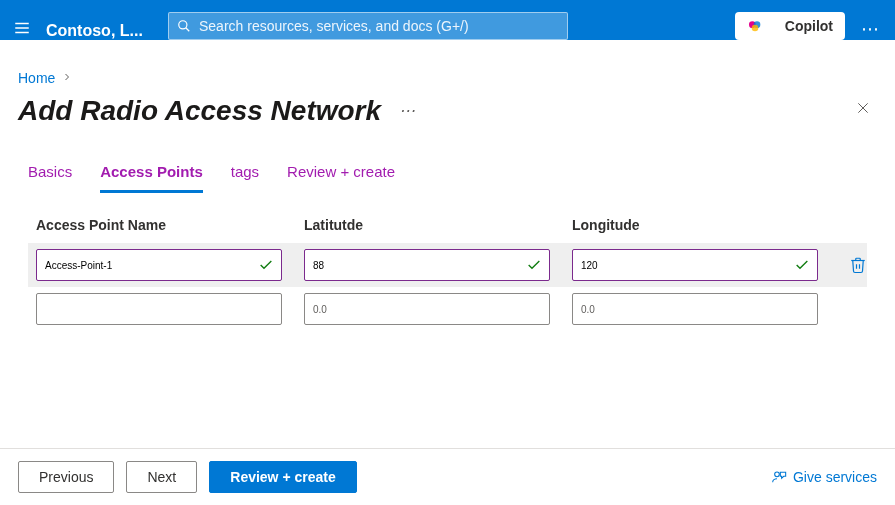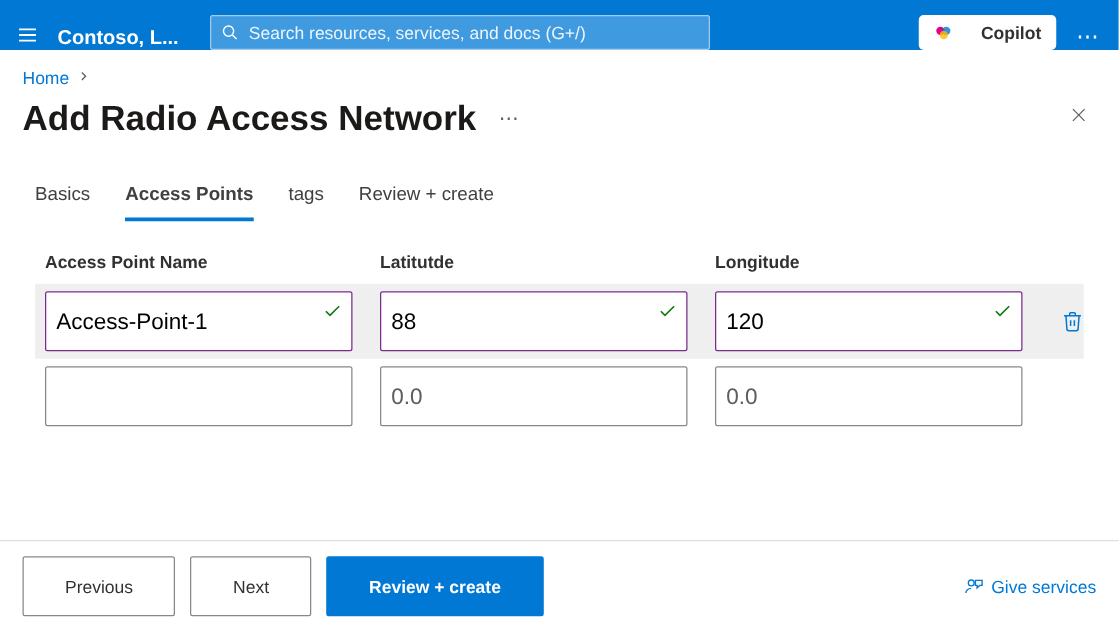--- a/index.html
+++ b/index.html
@@ -11,52 +11,52 @@
   .tenant { font-size: 16px; font-weight: 600; min-width: 110px; max-width: 110px; overflow:hidden; white-space:nowrap; text-overflow:ellipsis;}
   .searchbox { flex: 0 0 400px; height: 28px; background: rgba(255,255,255,0.25); border:1px solid rgba(255,255,255,0.5); border-radius:2px; display:flex; align-items:center; gap:8px; padding:0 8px; color:#ffffff; }
   .searchbox input { flex:1; background:transparent; border:none; outline:none; color:#e5e5e5; font-size:14px; }
   .searchbox input::placeholder { color: rgba(255,255,255,0.9); }
   .topbar .spacer { flex:1; }
   .copilot-btn { height:28px; background:#ffffff; color:#323130; border:none; border-radius:4px; padding:0 12px; display:flex; align-items:center; gap:22px; font-size:14px; font-weight:600; cursor:pointer;}
   .copilot-logo { width:16px; height:16px; }
   .top-more { width:28px; display:flex; align-items:center; justify-content:center; cursor:pointer; color:#ffffff; font-size:18px; letter-spacing:2px;}
 
   
-  .breadcrumb { padding: 14px 18px 6px 18px; display:flex; align-items:center; gap:6px; font-size:14px; }
+  .breadcrumb { padding: 14px 18px 6px 18px; display:flex; align-items:center; gap:6px; font-size:14px;margin-top:16px; }
   .breadcrumb a { color:#0078d4; text-decoration:none; cursor:pointer;}
   .bc-chevron { color:#605e5c; }
 
   
-  .title-row { display:flex; align-items:center; padding:2px 18px 12px 18px; }
+  .title-row { display:flex; align-items:center; padding:2px 18px 12px 18px;font-style:italic; }
   .page-title { font-size:28px; font-weight:600; color:#1b1a19; }
   .title-more { margin-left:18px; color:#605e5c; font-size:16px; letter-spacing:2px; cursor:pointer;}
   .title-row .spacer { flex:1; }
   .close-x { font-size:18px; color:#605e5c; cursor:pointer; padding:6px; }
 
   
   .tabs { display:flex; gap:28px; padding: 24px 28px 0 28px; border-bottom:none; font-size:15px; }
-  .tab { padding-bottom:10px; cursor:pointer; color:#404040; }
+  .tab { padding-bottom:10px; cursor:pointer; color:#a21caf; }
   .tab.active { font-weight:600; border-bottom:3px solid #0078d4; }
 
   
   .grid-wrap { padding: 24px 28px 0 28px; }
   .grid-head, .grid-row { display:grid; grid-template-columns: 260px 260px 260px 36px; gap:8px; align-items:center; }
   .grid-head { padding:0 0 10px 8px; font-weight:600; font-size:14px;}
   .grid-row { padding:6px 0 6px 8px; }
   .grid-row.highlight { background:#efefef; }
   .cell-wrap { position:relative; width:246px; }
-  .cell-wrap input { height:48px; width:100%; border:1px solid #8a8886; border-radius:2px; padding:0 28px 0 8px; font-size:18px; outline:none;}
+  .cell-wrap input { height:32px; width:100%; border:1px solid #8a8886; border-radius:2px; padding:0 28px 0 8px; font-size:10px; outline:none;}
   .highlight .cell-wrap input { border:1px solid #7b2a8d; }
   .valid-icon { position:absolute; right:6px; top:6px; width:20px; height:20px; color:#107c10; display:flex; align-items:center; justify-content:center;}
   .trash { color:#0078d4; cursor:pointer; display:flex; align-items:center; justify-content:center;}
   .light-placeholder input { color:#605e5c; }
 
   
   .footer { position:absolute; bottom:0; left:0; right:0; border-top:1px solid #e1dfdd; padding:12px 18px; display:flex; align-items:center; gap:12px; background:#ffffff;}
-  .btn { height:48px; padding:0 33px; font-size:14px; border-radius:2px; cursor:pointer; display:flex; align-items:center; justify-content:center;}
+  .btn { height:32px; padding:0 20px; font-size:14px; border-radius:2px; cursor:pointer; display:flex; align-items:center; justify-content:center;}
   .btn.secondary { background:#ffffff; border:1px solid #8a8886; color:#323130; }
   .btn.primary { background:#0078d4; border:1px solid #0078d4; color:#ffffff; font-weight:600;}
   .footer .spacer { flex:1; }
   .feedback { color:#0078d4; display:flex; align-items:center; gap:6px; font-size:14px; cursor:pointer;}
 </style>
 </head>
 <body>
 
 <div class="topbar">
   <div class="hamburger">

